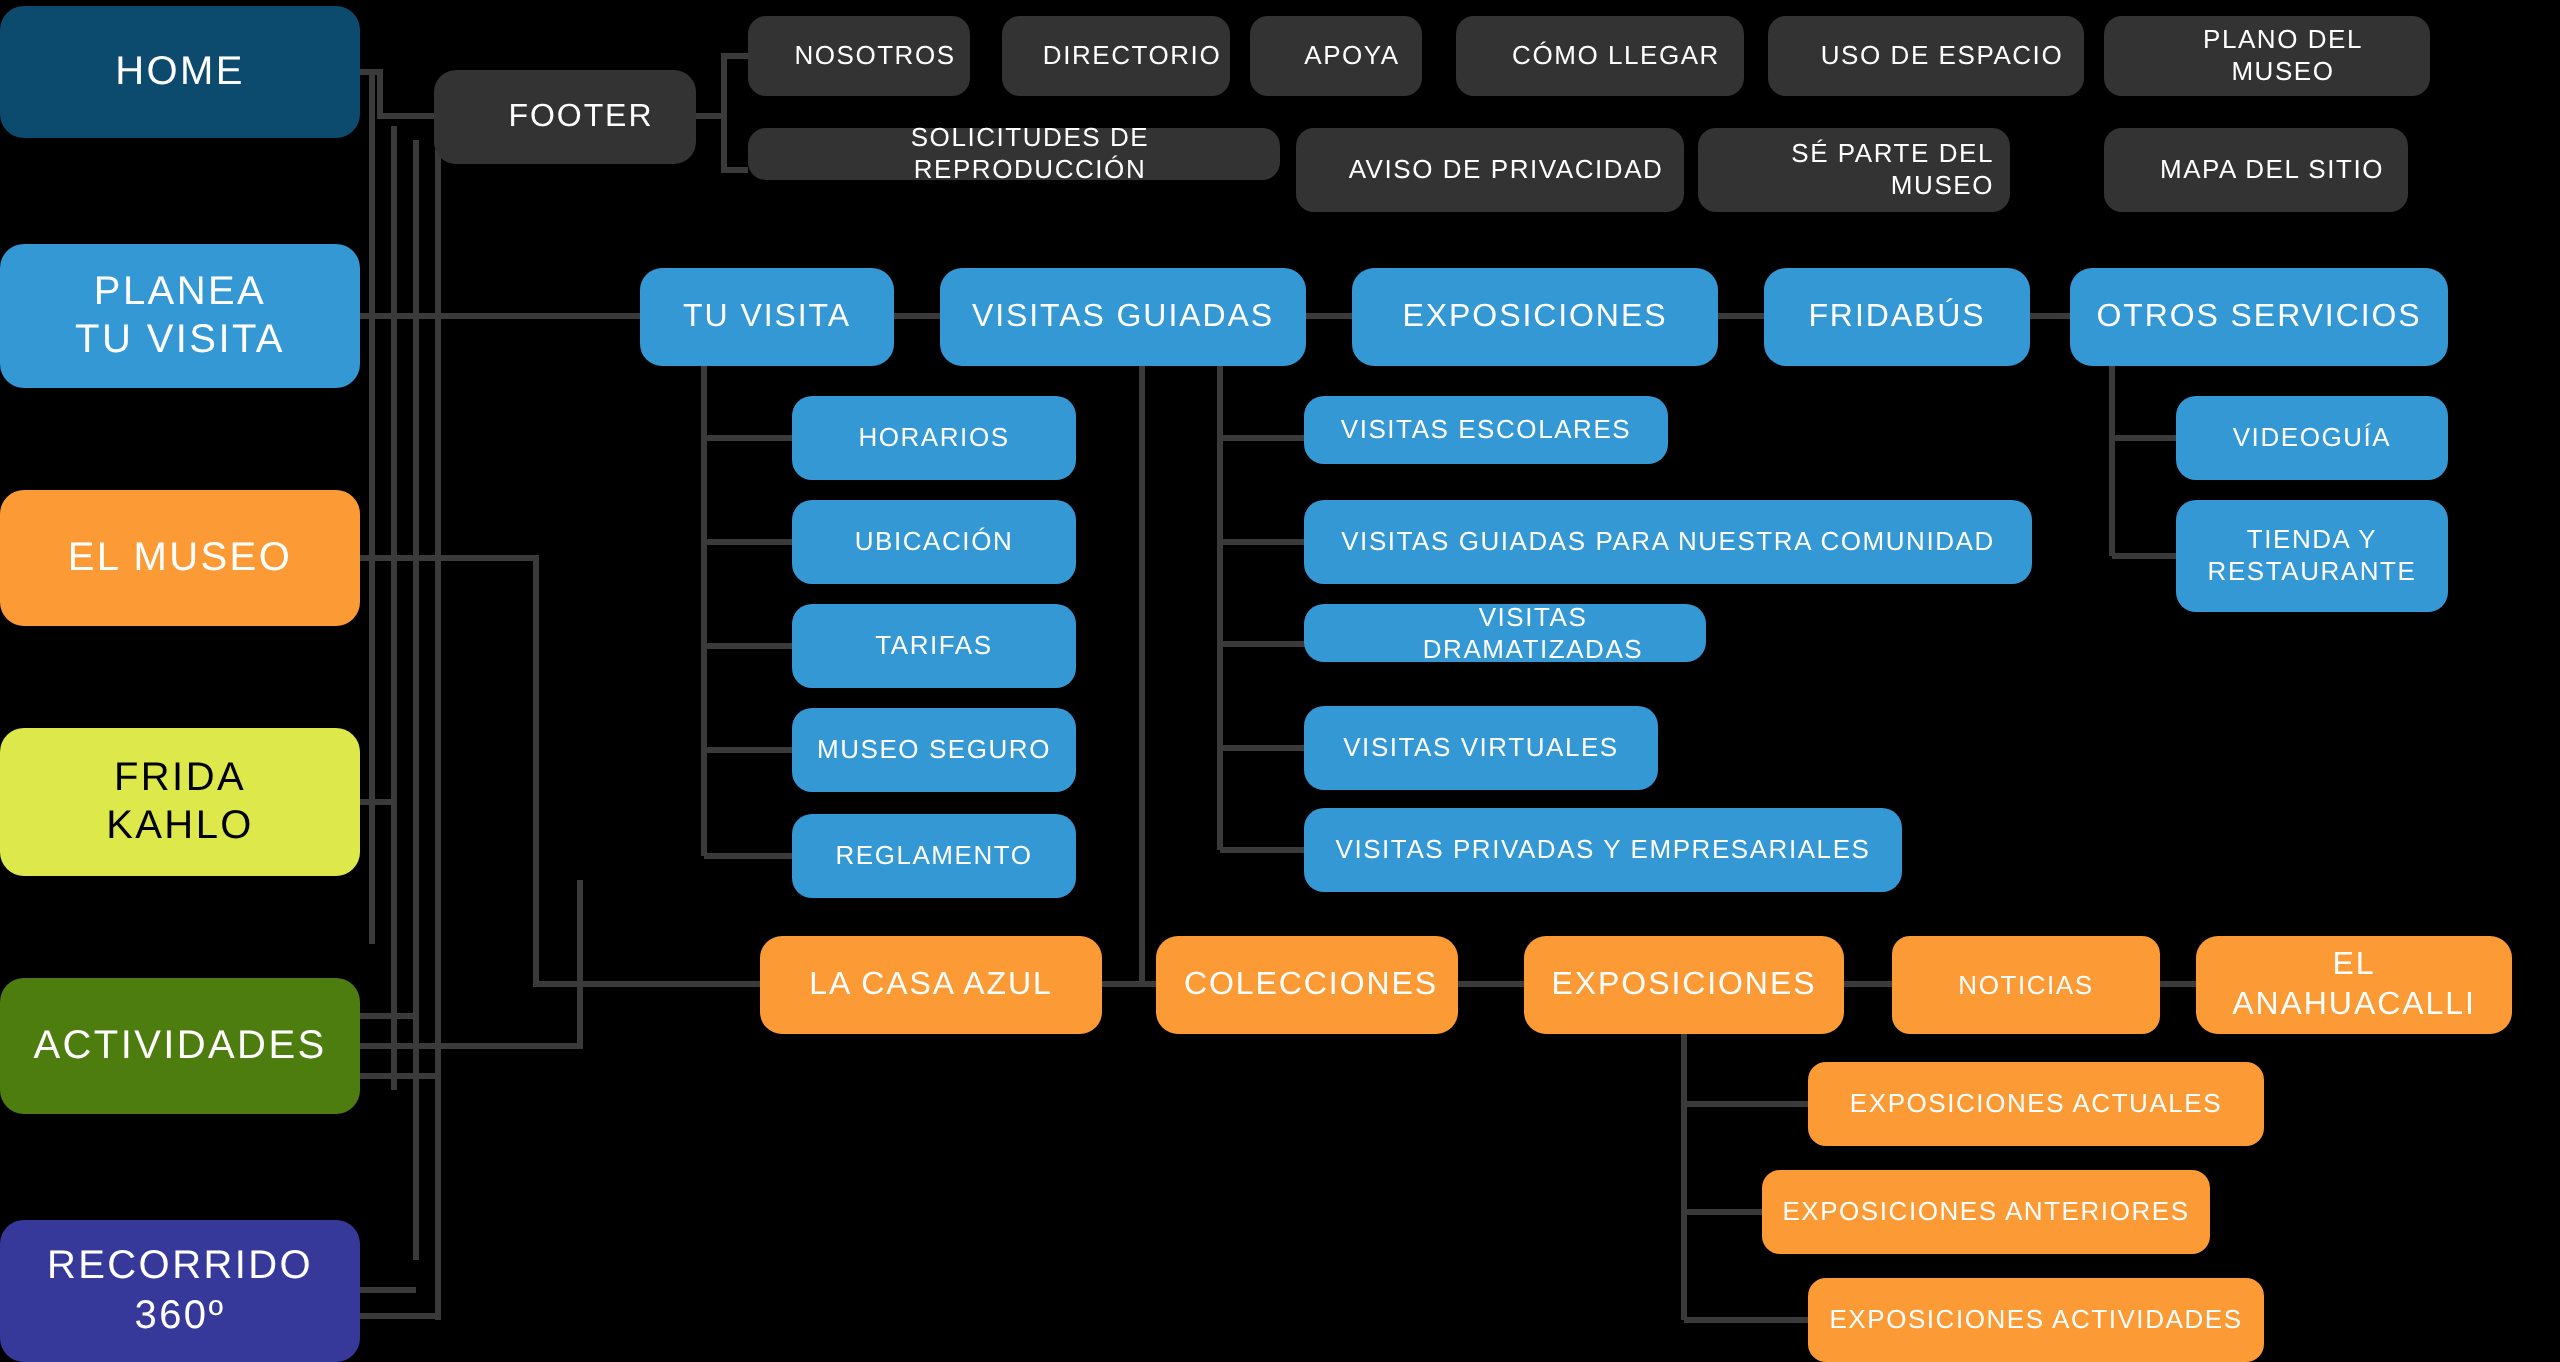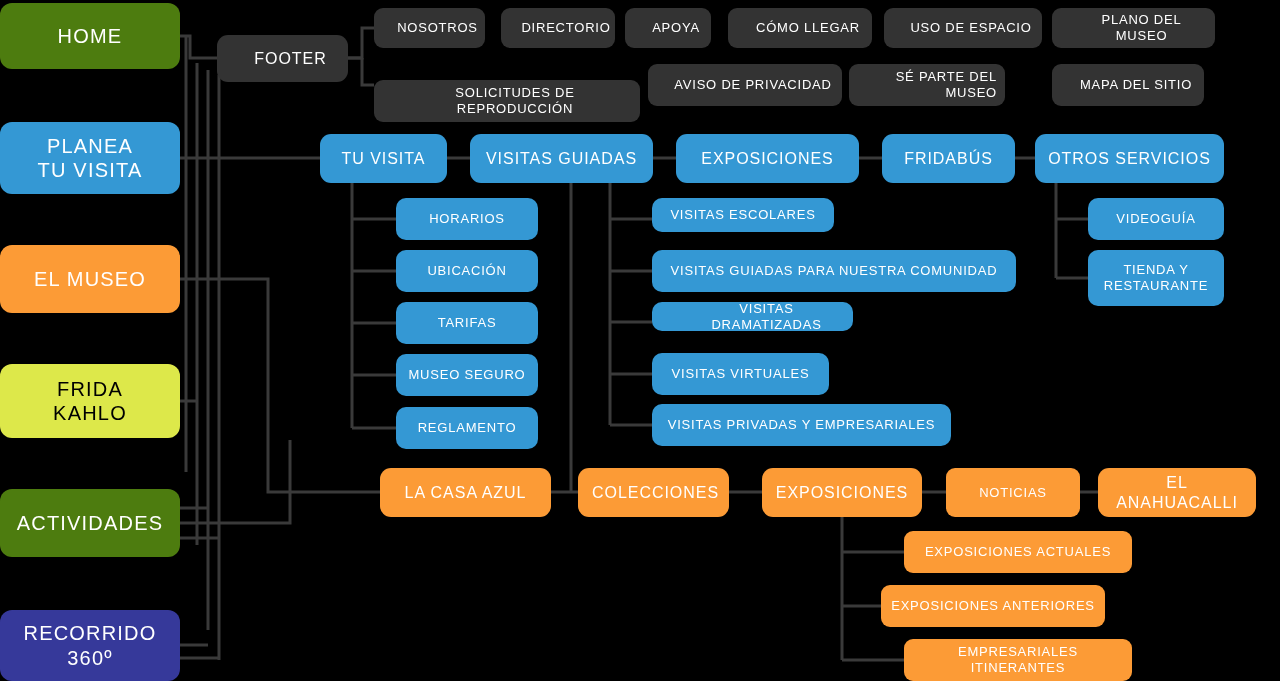--- a/index.html
+++ b/index.html
@@ -29,21 +29,21 @@
     align-items: center;
     justify-content: center;
     text-align: center;
     border-radius: 10px;
     letter-spacing: 0.06em;
     line-height: 1.22;
     color: #ffffff;
     z-index: 5;
     padding: 2px 8px;
   }
-  .c-pink   { background: #4d7c0f; }
+  .c-pink   { background: #0c4a6e; }
   .c-blue   { background: #3498d4; }
   .c-orange { background: #fc9b36; }
   .c-yellow { background: #dde84a; color: #000000; }
   .c-green  { background: #4d7c0f; }
   .c-navy   { background: #36399a; }
   .c-dark   { background: #333333; padding-left: 24px; }
 
   .s-root   { font-size: 20px; border-radius: 12px; }
   .s-sec    { font-size: 16px; border-radius: 11px; }
   .s-lvl2   { font-size: 13px; border-radius: 10px; }
@@ -159,21 +159,21 @@
   <div class="node c-dark s-foot" style="left:728px; top:8px; width:144px; height:40px;">
     <span>CÓMO LLEGAR</span>
   </div>
   <div class="node c-dark s-foot" style="left:884px; top:8px; width:158px; height:40px;">
     <span>USO DE ESPACIO</span>
   </div>
   <div class="node c-dark s-foot" style="left:1052px; top:8px; width:163px; height:40px;">
     <span>PLANO DEL MUSEO</span>
   </div>
 
-  <div class="node c-dark s-foot" style="left:374px; top:64px; width:266px; height:42px;margin-top:16px;">
+  <div class="node c-dark s-foot" style="left:374px; top:64px; width:266px; height:26px;">
     <span>SOLICITUDES DE REPRODUCCIÓN</span>
   </div>
   <div class="node c-dark s-foot" style="left:648px; top:64px; width:194px; height:42px;">
     <span>AVISO DE PRIVACIDAD</span>
   </div>
   <div class="node c-dark s-foot" style="left:849px; top:64px; width:156px; height:42px;text-align:right;">
     <span>SÉ PARTE DEL MUSEO</span>
   </div>
   <div class="node c-dark s-foot" style="left:1052px; top:64px; width:152px; height:42px;">
     <span>MAPA DEL SITIO</span>
@@ -250,16 +250,16 @@
     <span>EL ANAHUACALLI</span>
   </div>
 
   <div class="node c-orange s-orange2" style="left:904px; top:531px; width:228px; height:42px;">
     <span>EXPOSICIONES ACTUALES</span>
   </div>
   <div class="node c-orange s-orange2" style="left:881px; top:585px; width:224px; height:42px;">
     <span>EXPOSICIONES ANTERIORES</span>
   </div>
   <div class="node c-orange s-orange2" style="left:904px; top:639px; width:228px; height:42px;">
-    <span>EMPRESARIALES ITINERANTES</span>
+    <span>EXPOSICIONES ACTIVIDADES</span>
   </div>
 
 </div>
 
 </body></html>

